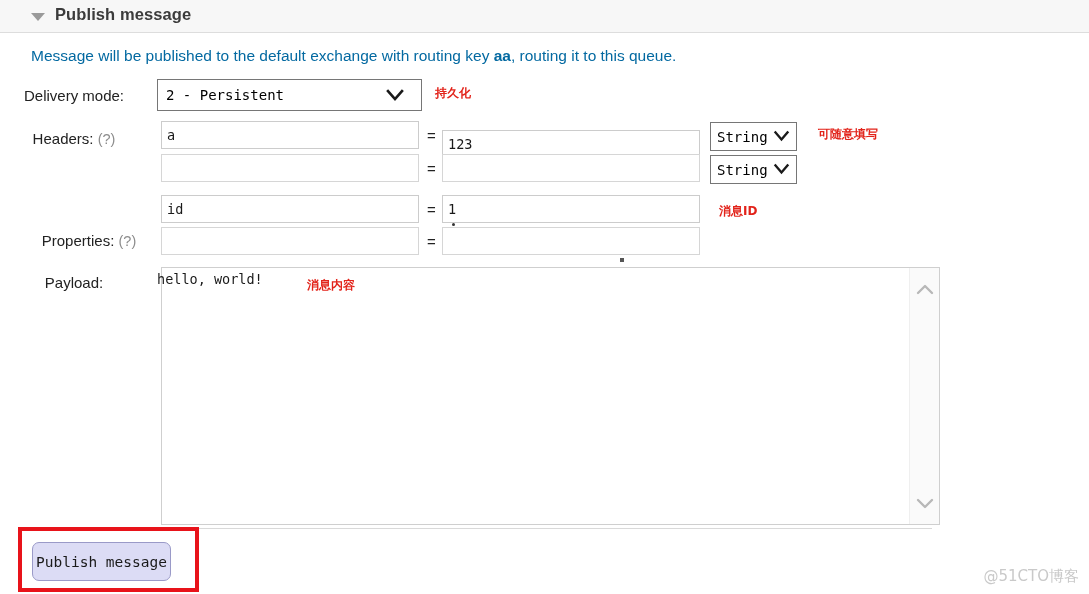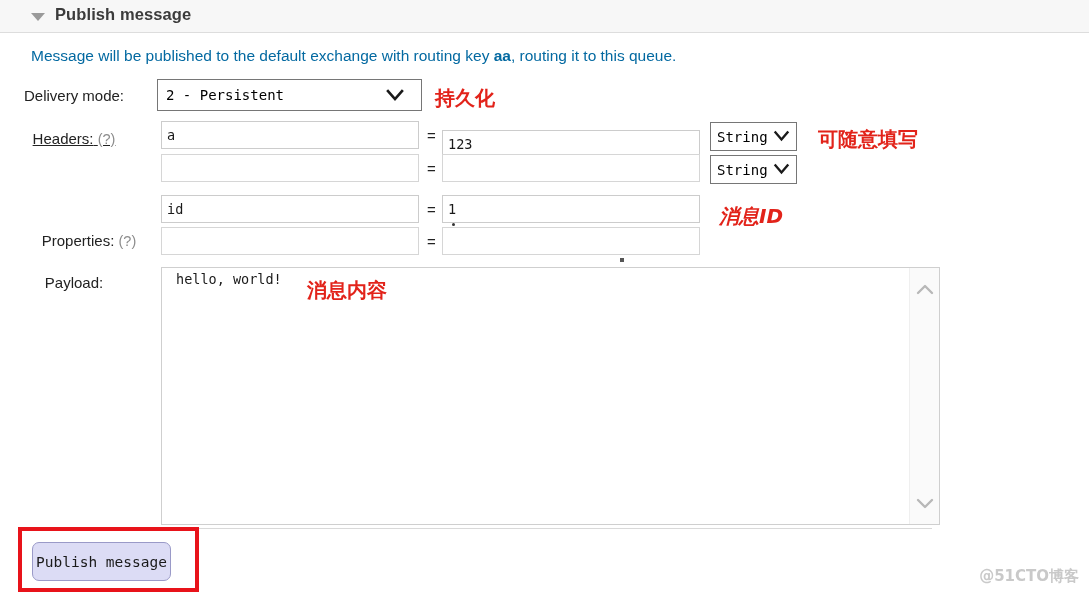--- a/index.html
+++ b/index.html
@@ -123,21 +123,21 @@
     left: 161px;
     top: 267px;
     width: 779px;
     height: 258px;
     box-sizing: border-box;
     border: 1px solid #cfcfcf;
     background: #ffffff;
   }
   .payload-text {
     position: absolute;
-    left: 176px;
+    left: 157px;
     top: 271px;
     font-family: "DejaVu Sans Mono", "Liberation Mono", monospace;
     font-size: 13.5px;
     color: #1a1a1a;
     white-space: pre;
   }
   .scrollbar {
     position: absolute;
     right: 0;
     top: 0;
@@ -193,21 +193,21 @@
     color: #1a1a1a;
     cursor: pointer;
     padding: 0;
   }
 
   
   .annot {
     position: absolute;
     color: #e2231a;
     font-weight: bold;
-    font-size: 20px;
+    font-size: 12px;
     white-space: nowrap;
     font-family: "DejaVu Sans", sans-serif;
   }
 
   
   .resize-dot {
     position: absolute;
     left: 620px;
     top: 258px;
     width: 4px;
@@ -224,21 +224,20 @@
     border-radius: 50%;
   }
   .watermark {
     position: absolute;
     right: 10px;
     bottom: 8px;
     font-size: 15px;
     color: #c9c9c9;
     font-family: "DejaVu Sans", sans-serif;
     white-space: nowrap;
-    font-weight: bold;
   }
 </style>
 </head>
 <body>
 
 <div class="section-header">
   <div class="collapse-triangle"></div>
   <div class="section-title">Publish message</div>
 </div>
 
@@ -252,21 +251,21 @@
   </select>
   <span class="chev" style="left:228px; top:8px;">
     <svg width="20" height="16" viewBox="0 0 20 16">
         <path d="M3 4 L10 12 L17 4" stroke="#1a1a1a" stroke-width="2.6" fill="none" stroke-linecap="square"></path>
       </svg>
   </span>
 </div>
 
 <div class="annot" style="left:435px; top:85px;">持久化</div>
 
-<div class="field-label" style="left:0; top:130px; width:148px;text-decoration:underline;">
+<div class="field-label" style="left:0; top:130px; width:148px;">
   <span>Headers:</span>
   <span class="help-q">(?)</span>
 </div>
 
 <input class="txt" style="left: 161px; top: 121px; width: 258px;" value="a">
 <span class="eq" style="left:427px; top:127px;">=</span>
 <input class="txt" style="left: 442px; top: 121px; width: 258px; margin-top: 9px;" value="123">
 
 <div class="sel-wrap" style="left:710px; top:122px; width:87px; height:29px;">
   <select class="dropdown" style="left:0; top:0; width:87px; height:29px; padding-right:24px; padding-left:6px;">
@@ -305,21 +304,21 @@
 <span class="eq" style="left:427px; top:201px;">=</span>
 <input class="txt" style="left: 442px; top: 195px; width: 258px;" value="1">
 
 <input class="txt blank" style="left: 161px; top: 227px; width: 258px;" value="">
 <span class="eq" style="left:427px; top:233px;">=</span>
 <input class="txt blank" style="left: 442px; top: 227px; width: 258px;" value="">
 
 <div class="caret-dot"></div>
 <div class="resize-dot"></div>
 
-<div class="annot" style="left:719px; top:203px;font-style:italic;">消息ID</div>
+<div class="annot" style="left:719px; top:203px;">消息ID</div>
 
 <div class="field-label" style="left:0; top:274px; width:148px;">Payload:</div>
 
 <div class="payload-box">
   <div class="scrollbar">
     <div class="sb-arrow up">
       <svg width="20" height="13" viewBox="0 0 20 13">
           <path d="M3 10 L10 3 L17 10" stroke="#b8b8b8" stroke-width="2.4" fill="none" stroke-linecap="round" stroke-linejoin="round"></path>
         </svg>
     </div>

